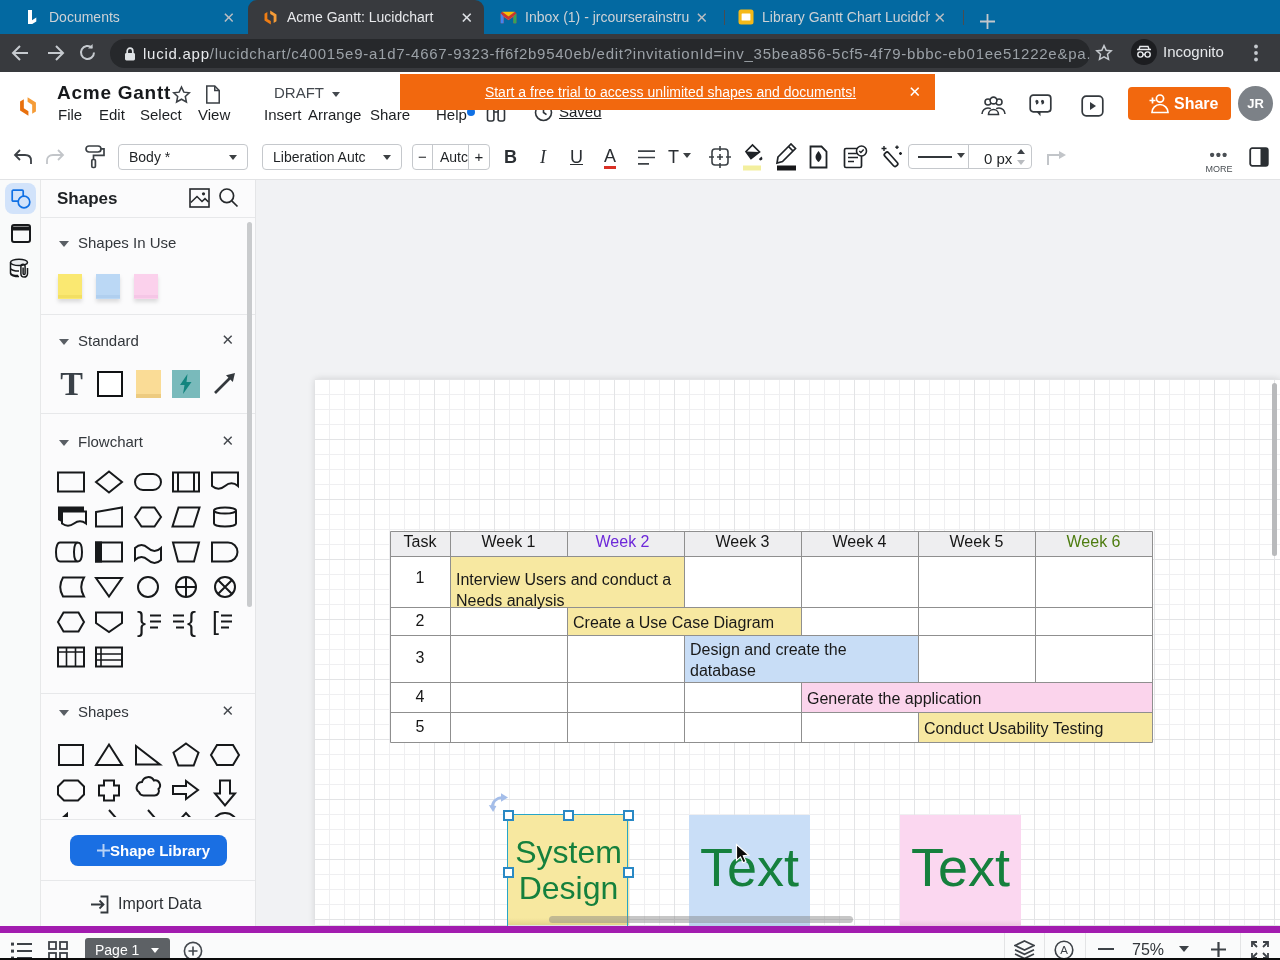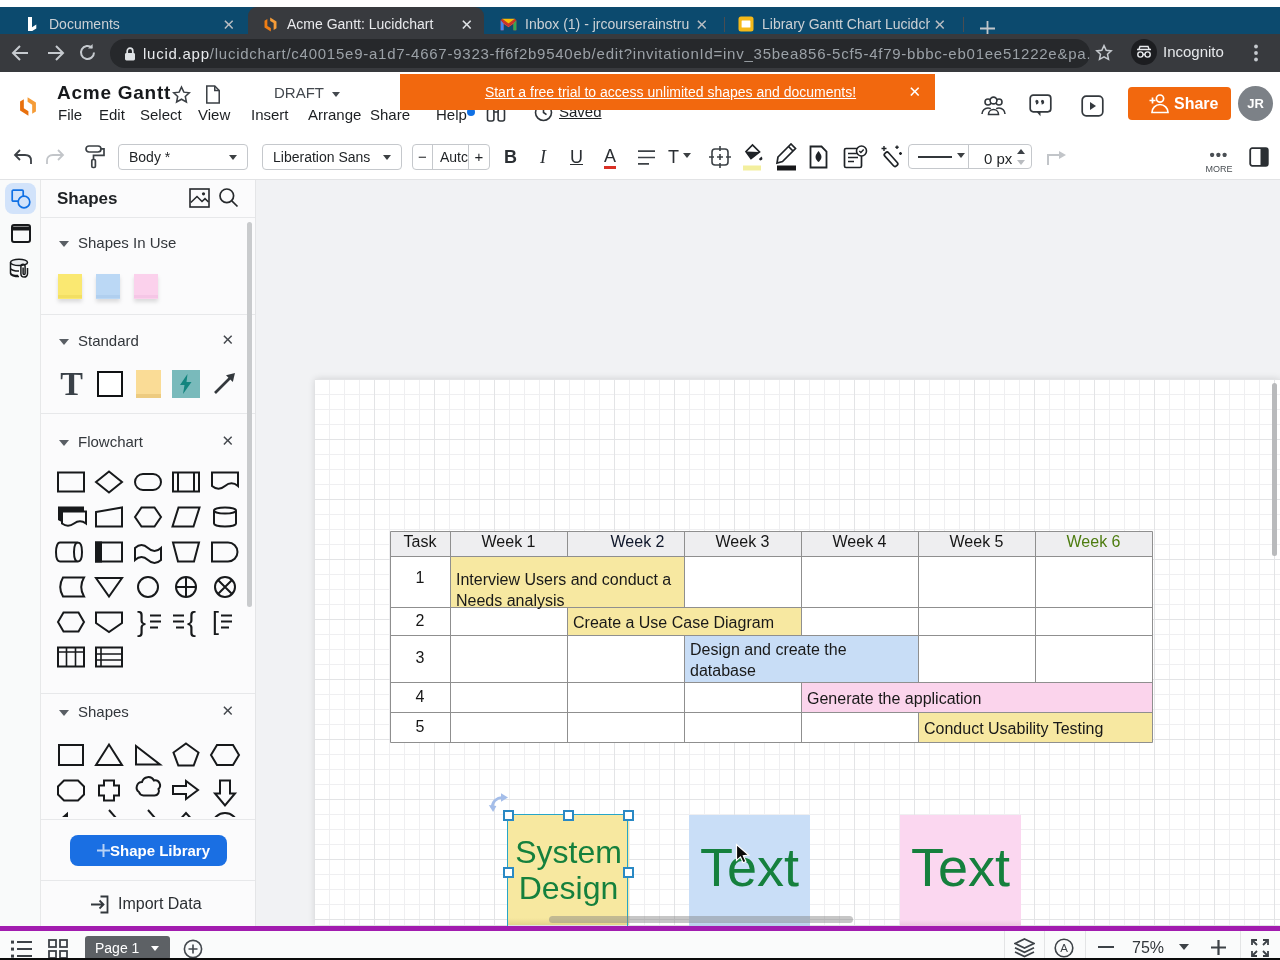--- a/index.html
+++ b/index.html
@@ -1,21 +1,21 @@
 <!DOCTYPE html>
 <html><head>
 <meta charset="utf-8">
 <style>
 * { margin:0; padding:0; box-sizing:border-box; }
 html,body { width:1280px; height:960px; overflow:hidden; }
 body { font-family:"Liberation Sans", sans-serif; position:relative; background:#fff; -webkit-font-smoothing:antialiased; }
 .abs { position:absolute; }
 
 
-#tabbar { position:absolute; left:0; top:0; width:1280px; height:34px; background:#0c4a6e;margin-top:7px; }
+#tabbar { position:absolute; left:0; top:0; width:1280px; height:34px; background:#0369a1; }
 .tab { position:absolute; top:0; height:34px; display:flex; align-items:center; font-size:14px; color:#cdd1d5; }
 .tab .title { white-space:nowrap; overflow:hidden; }
 .tab-x { position:absolute; right:11px; top:9px; color:#b9bdc2; font-size:15px; }
 #tab2 { background:#383a3e; border-radius:9px 9px 0 0; color:#e9eaed; }
 .tabsep { position:absolute; top:10px; width:1px; height:15px; background:#4a4d51; }
 #addrbar { position:absolute; left:0; top:34px; width:1280px; height:38px; background:#383a3e; }
 #urlpill { position:absolute; left:110px; top:5px; width:980px; height:29px; border-radius:15px; background:#26282b; color:#9ba1a7; font-size:15px; line-height:29px; letter-spacing:0.75px; white-space:nowrap; overflow:hidden; }
 .navic { position:absolute; top:5px; }
 
 
@@ -61,21 +61,21 @@
 .bar.y { background:#f7e8a1; }
 .bar.b { background:#c8ddf6; }
 .bar.p { background:#fbd4ec; }
 
 
 .note { position:absolute; text-align:center; color:#15803d; }
 .handle { position:absolute; width:11px; height:11px; background:#fff; border:2px solid #2a89c4; }
 .fold { position:absolute; left:0; bottom:0; width:100%; height:7px; }
 
 
-#statusbar { position:absolute; left:0; top:926px; width:1280px; height:32px; background:#fafbfb; border-top:5px solid #a21caf; }
+#statusbar { position:absolute; left:0; top:926px; width:1280px; height:32px; background:#fafbfb; border-top:7px solid #a21caf; }
 #pagebtn { position:absolute; left:85px; top:5px; width:85px; height:24px; background:#5d6165; border-radius:3px; color:#fff; font-size:14px; line-height:24px; }
 .sbsep { position:absolute; top:0; width:1px; height:32px; background:#e3e4e5; }
 #blackstrip { position:absolute; left:0; top:958px; width:1280px; height:2px; background:#0b0b0b; }
 </style>
 </head>
 <body>
 
 <div id="tabbar">
   <div class="tab" id="tab1" style="left:12px; width:234px; padding-left:12px;">
     <svg width="16" height="16" viewBox="0 0 16 16" style="flex:none;">
@@ -167,21 +167,21 @@
   <svg class="abs" style="left:205px; top:12px;" width="16" height="21" viewBox="0 0 18 22">
       <path d="M2 1.5h9l5 5v14H2z" fill="none" stroke="#3a3f44" stroke-width="1.7"></path>
       <path d="M11 1.5v5h5" fill="none" stroke="#3a3f44" stroke-width="1.7"></path>
     </svg>
   <div id="draft">DRAFT&nbsp;&nbsp;<span class="caret" style="border-top-color:#43484e;"></span></div>
   <div id="menurow">
     <span style="left:0;">File</span>
       <span style="left:41px;">Edit</span>
       <span style="left:82px;">Select</span>
       <span style="left:140px;">View</span>
-      <span style="left:193px;">Insert</span>
+      <span style="left:206px;">Insert</span>
       <span style="left:250px;">Arrange</span>
       <span style="left:312px;">Share</span>
       <span style="left:378px;">Help</span>
     <span style="left:409px; top:2px; width:8px; height:8px; border-radius:50%; background:#1071e5;"></span>
   </div>
   <svg class="abs" style="left:486px; top:32px;" width="20" height="20" viewBox="0 0 20 20">
       <rect x="1.5" y="5" width="6.4" height="12" rx="2" fill="none" stroke="#2f3439" stroke-width="1.6"></rect>
       <rect x="12.1" y="5" width="6.4" height="12" rx="2" fill="none" stroke="#2f3439" stroke-width="1.6"></rect>
       <path d="M7.9 8h4.2M7 5 7 3h6l0 2" fill="none" stroke="#2f3439" stroke-width="1.6"></path>
     </svg>
@@ -221,21 +221,21 @@
     </svg>
   <svg class="abs" style="left:44px; top:12px;" width="22" height="20" viewBox="0 0 22 20">
       <path d="M14 3l5 5-5 5M19 8H9C5 8 3 10.5 3 13.5V17" fill="none" stroke="#c2c5c9" stroke-width="1.8"></path>
     </svg>
   <svg class="abs" style="left:84px; top:9px;" width="22" height="26" viewBox="0 0 22 26">
       <rect x="2" y="2" width="15" height="6" rx="3" fill="none" stroke="#3c4146" stroke-width="1.7"></rect>
       <path d="M17 4.8h3v6.5H9.5v4" fill="none" stroke="#3c4146" stroke-width="1.7"></path>
       <rect x="7.8" y="15.5" width="3.6" height="8" rx="1.2" fill="none" stroke="#3c4146" stroke-width="1.7"></rect>
     </svg>
   <div class="tbsel" style="left:118px; width:130px;"><span style="margin-left:10px;">Body *</span><span class="caret" style="position:absolute; right:10px; top:10px;"></span></div>
-  <div class="tbsel" style="left:262px; width:140px;"><span style="margin-left:10px;">Liberation Sans</span><span class="caret" style="position:absolute; right:10px; top:10px;"></span></div>
+  <div class="tbsel" style="left:262px; width:140px;"><span style="margin-left:10px;">Liberation Autc</span><span class="caret" style="position:absolute; right:10px; top:10px;"></span></div>
   <div class="tbsel" style="left:412px; width:78px; overflow:hidden;">
     <span style="position:absolute; left:0; top:0; width:20px; text-align:center; border-right:1px solid #c5c8cc; height:24px; font-size:15px;">−</span>
     <span style="position:absolute; left:27px; top:0;">Autc</span>
     <span style="position:absolute; right:0; top:0; width:21px; text-align:center; border-left:1px solid #c5c8cc; height:24px; font-size:15px;">+</span>
   </div>
   <div class="tbtxt" style="left:504px; top:12px; font-weight:bold;">B</div>
   <div class="tbtxt" style="left:540px; top:12px; font-style:italic; font-family:'Liberation Serif',serif;">I</div>
   <div class="tbtxt" style="left:570px; top:12px; text-decoration:underline;">U</div>
   <div class="tbtxt" style="left:604px; top:12px; border-bottom:3px solid #d93025; line-height:19px;">A</div>
   <svg class="abs" style="left:638px; top:15px;" width="17" height="15" viewBox="0 0 17 15">
@@ -440,21 +440,21 @@
       <path d="M60.5 0v212M177.5 0v212M294.5 0v212M411.5 0v212M528.5 0v212M645.5 0v212"></path>
       <path d="M0 25.5h763M0 76.5h763M0 104.5h763M0 151.5h763M0 181.5h763"></path>
     </svg>
     <div class="bar y" style="left:61px; top:26px; width:233px; height:50px; padding-top:12px;">Interview Users and conduct a<br>Needs analysis</div>
     <div class="bar y" style="left:178px; top:77px; width:233px; height:27px; line-height:25px;">Create a Use Case Diagram</div>
     <div class="bar b" style="left:295px; top:105px; width:233px; height:46px; padding-top:3px;">Design and create the<br>database</div>
     <div class="bar p" style="left:412px; top:152px; width:350px; height:29px; line-height:27px;">Generate the application</div>
     <div class="bar y" style="left:529px; top:182px; width:233px; height:29px; line-height:27px;">Conduct Usability Testing</div>
     <div class="abs" style="left:0; top:2px; width:60px; text-align:center; font-size:16px; color:#161616;">Task</div>
     <div class="abs" style="left:60px; top:2px; width:117px; text-align:center; font-size:16px; color:#161616;">Week 1</div>
-    <div class="abs" style="left:189px; top:2px; width:117px; text-align:center; font-size:16px; color:#0f172a;">Week 2</div>
+    <div class="abs" style="left:174px; top:2px; width:117px; text-align:center; font-size:16px; color:#6d28d9;">Week 2</div>
     <div class="abs" style="left:294px; top:2px; width:117px; text-align:center; font-size:16px; color:#161616;">Week 3</div>
     <div class="abs" style="left:411px; top:2px; width:117px; text-align:center; font-size:16px; color:#161616;">Week 4</div>
     <div class="abs" style="left:528px; top:2px; width:117px; text-align:center; font-size:16px; color:#161616;">Week 5</div>
     <div class="abs" style="left:645px; top:2px; width:117px; text-align:center; font-size:16px; color:#4d7c0f;">Week 6</div>
     <div class="abs" style="left:0; top:38px; width:60px; text-align:center; font-size:16px; color:#161616;">1</div>
     <div class="abs" style="left:0; top:81px; width:60px; text-align:center; font-size:16px; color:#161616;">2</div>
     <div class="abs" style="left:0; top:118px; width:60px; text-align:center; font-size:16px; color:#161616;">3</div>
     <div class="abs" style="left:0; top:157px; width:60px; text-align:center; font-size:16px; color:#161616;">4</div>
     <div class="abs" style="left:0; top:187px; width:60px; text-align:center; font-size:16px; color:#161616;">5</div>
   </div>

